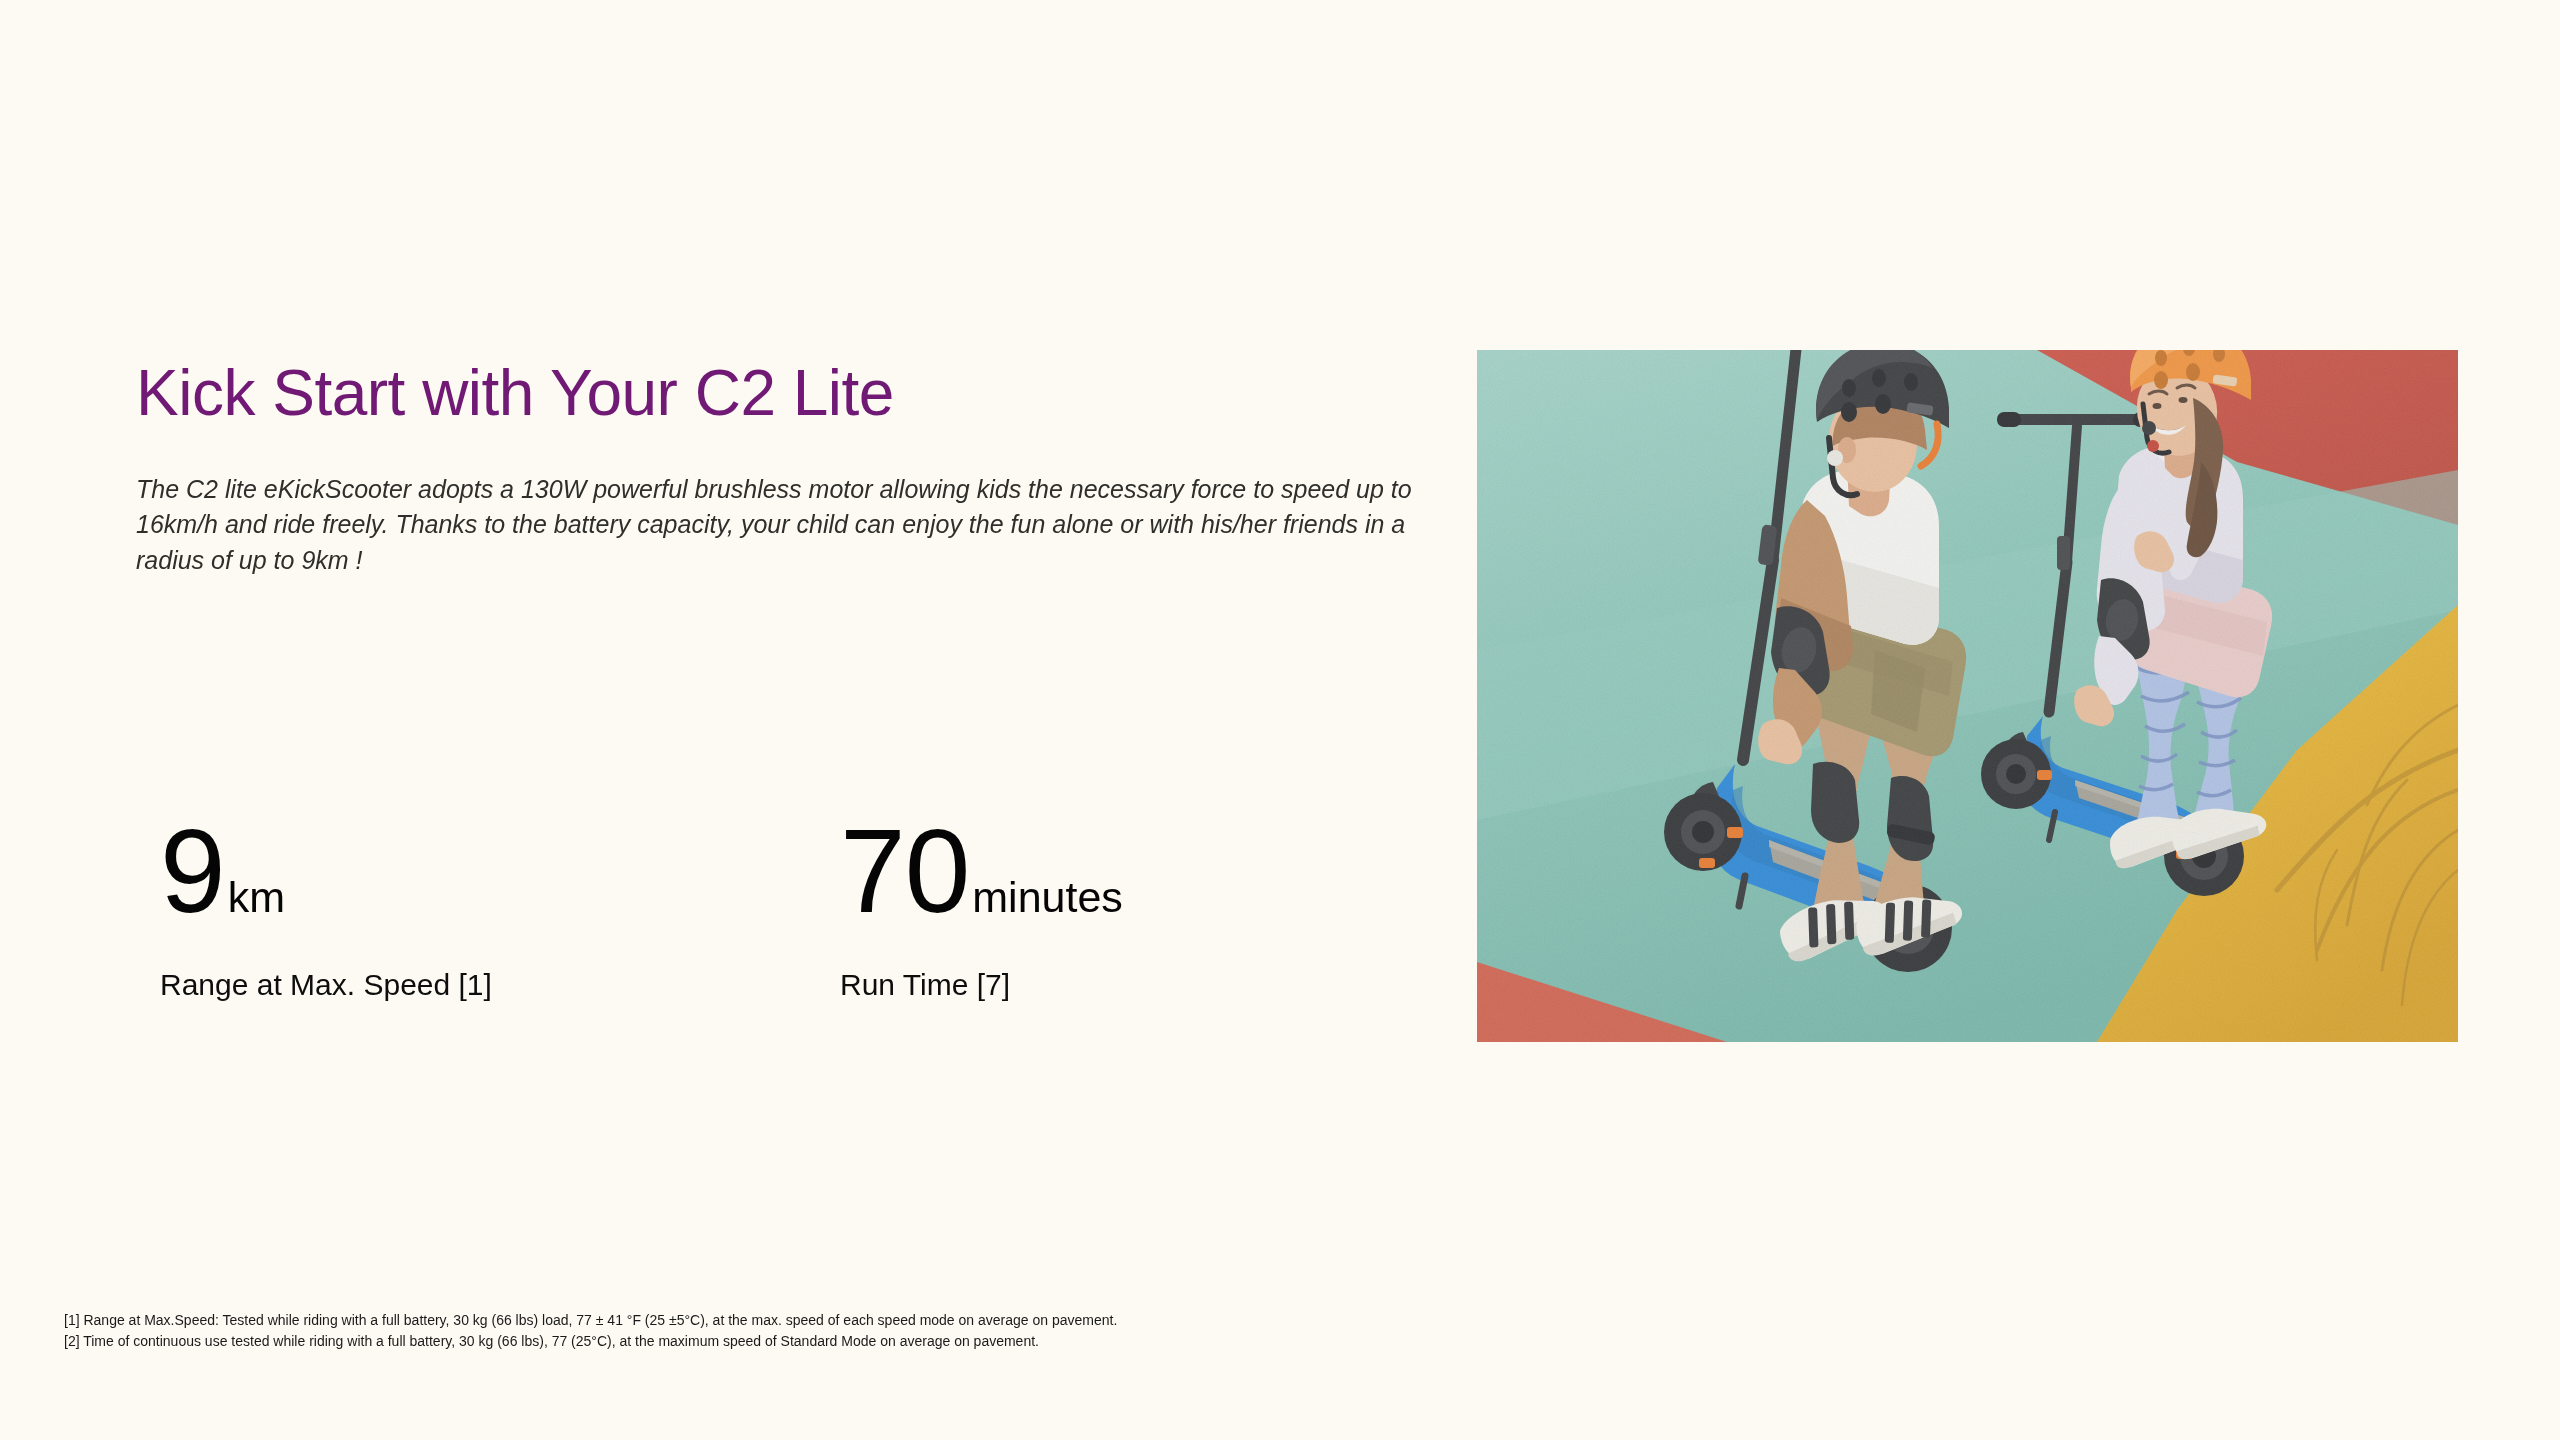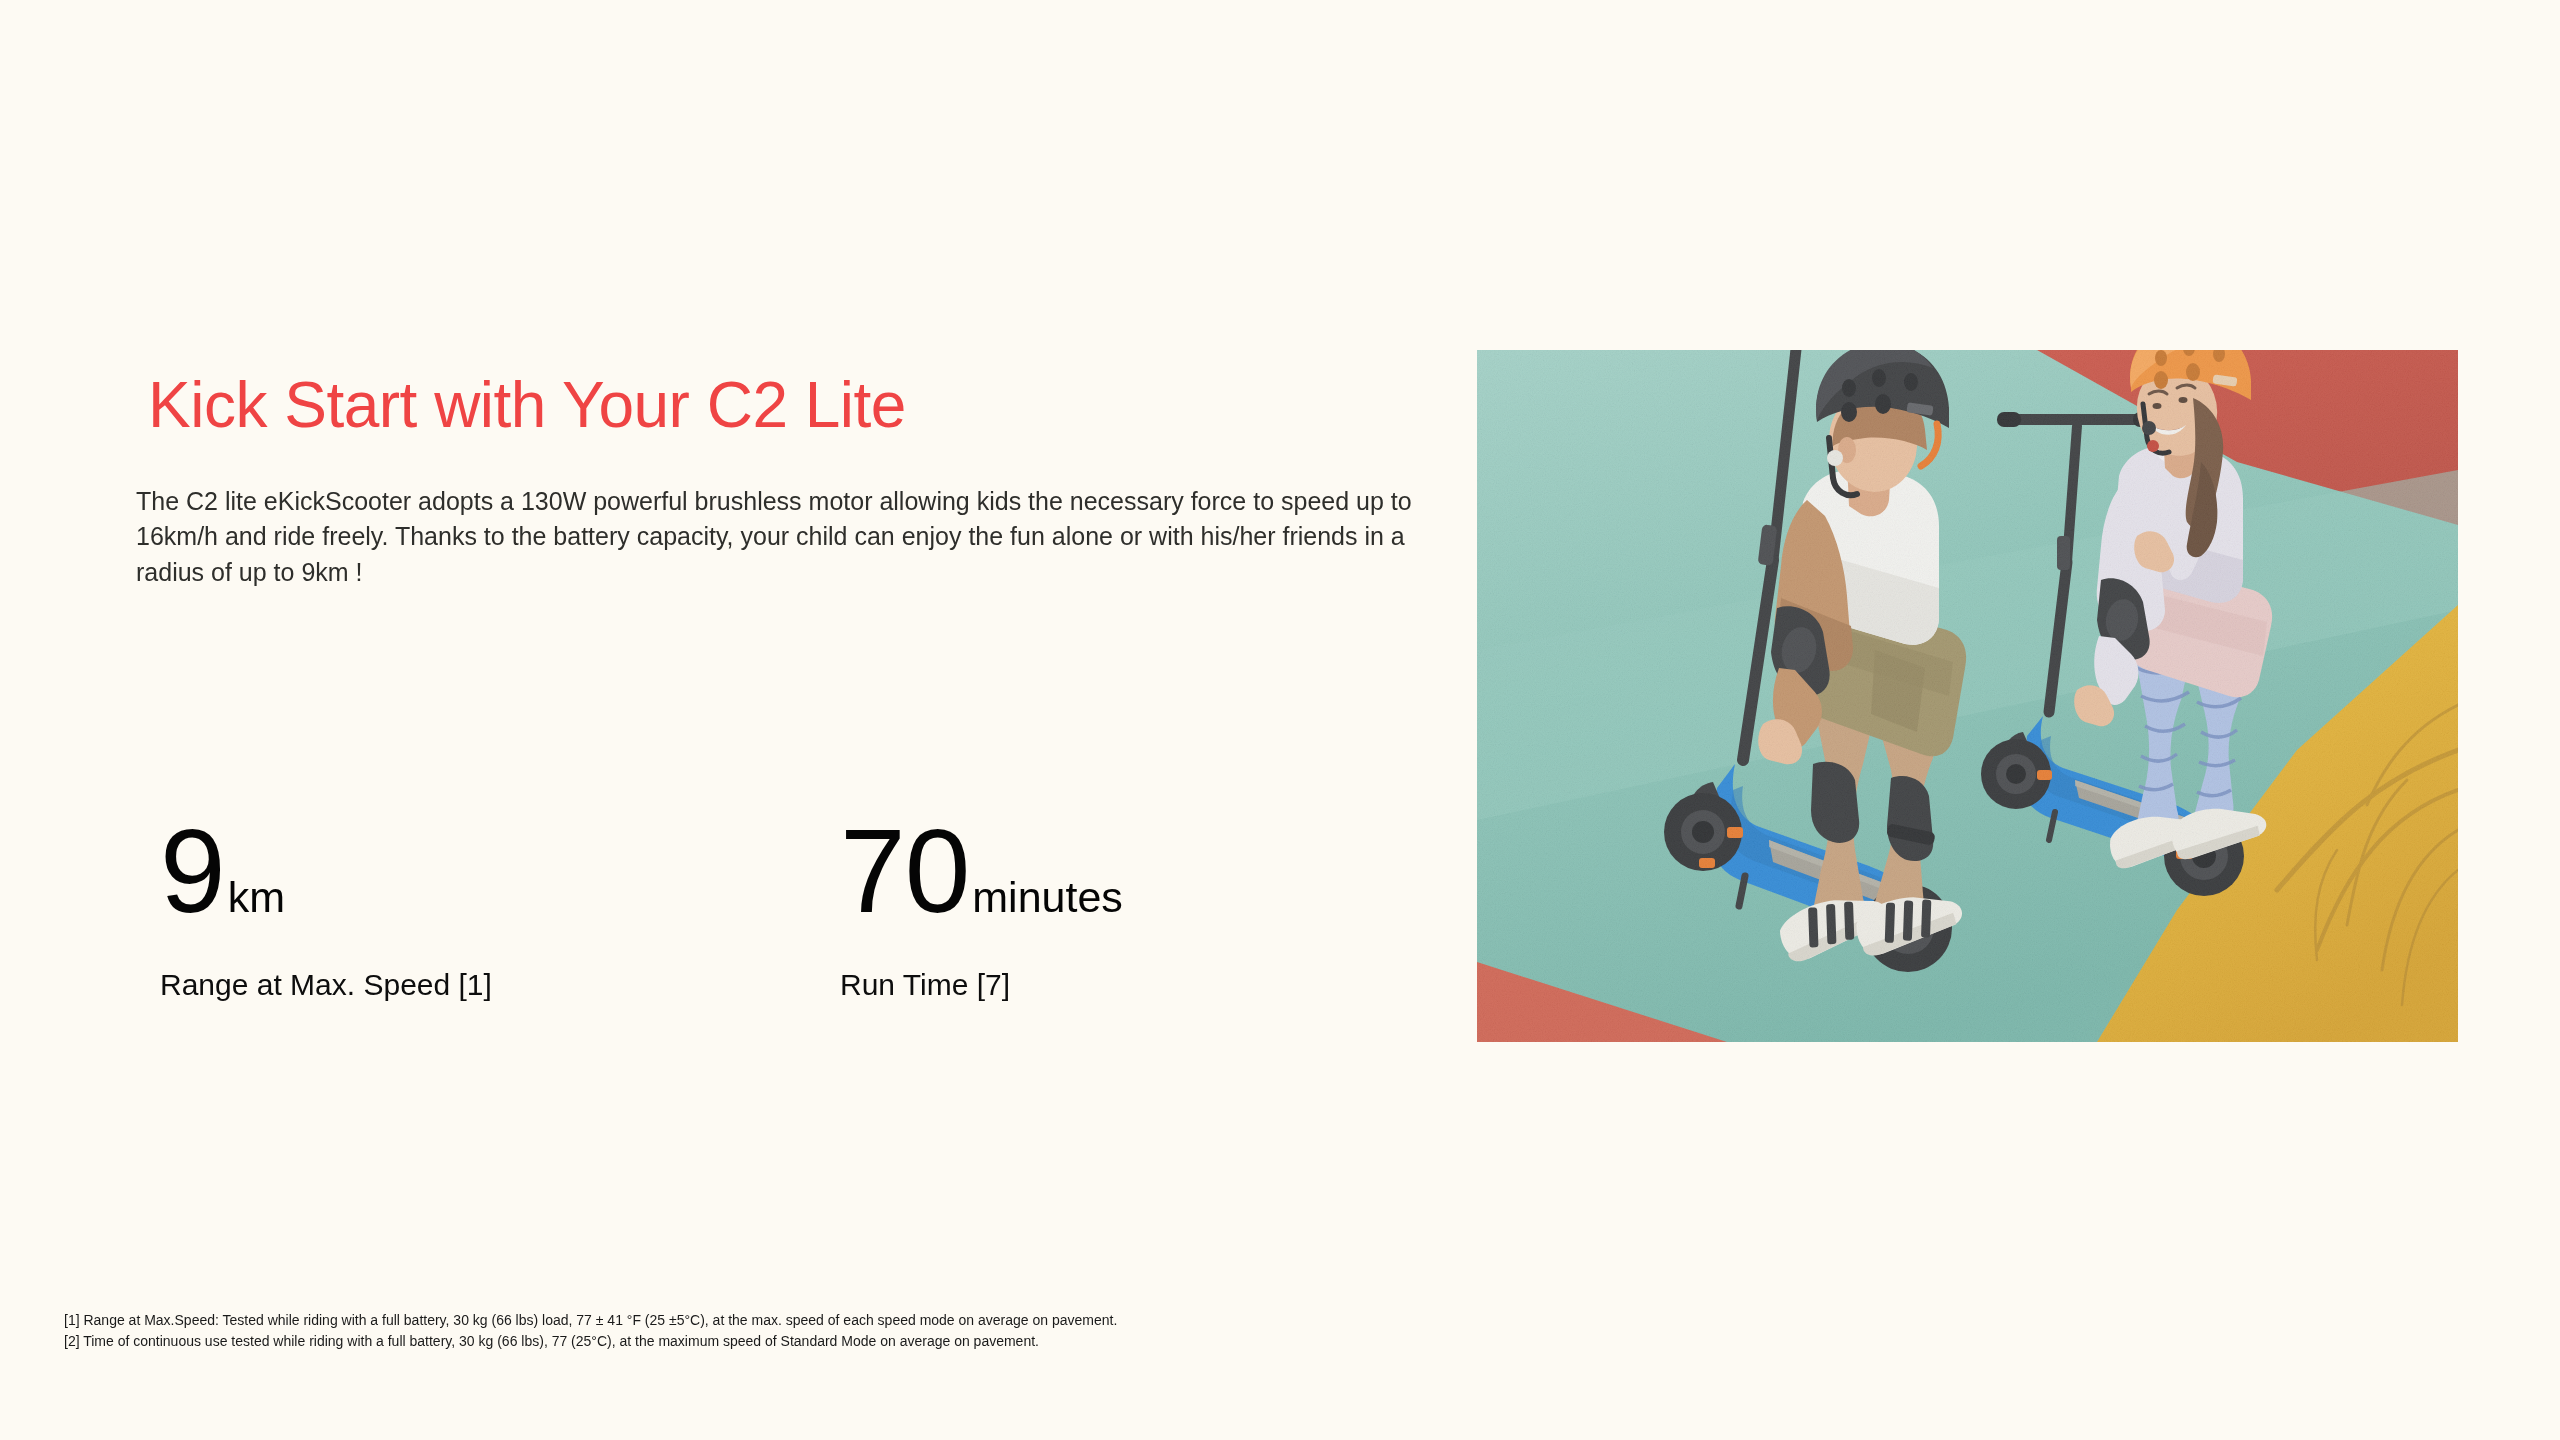--- a/index.html
+++ b/index.html
@@ -23,32 +23,33 @@
     left: 136px;
     top: 360px;
     width: 1330px;
   }
 
   #page-title {
     font-size: 64px;
     font-weight: 400;
     line-height: 1.06;
     letter-spacing: -0.5px;
-    color: #ef4444;
-    margin: 12px;
+    color: #701a75;
+    margin: 0;
     white-space: nowrap;
   }
 
   #intro-paragraph {
     margin: 44px 0 0 0;
     font-size: 25px;
     line-height: 1.42;
     color: #2e2e2b;
     max-width: 1360px;
     font-weight: 400;
+    font-style: italic;
   }
 
   
   #stats-row {
     position: absolute;
     left: 136px;
     top: 812px;
     display: flex;
     align-items: flex-start;
   }

